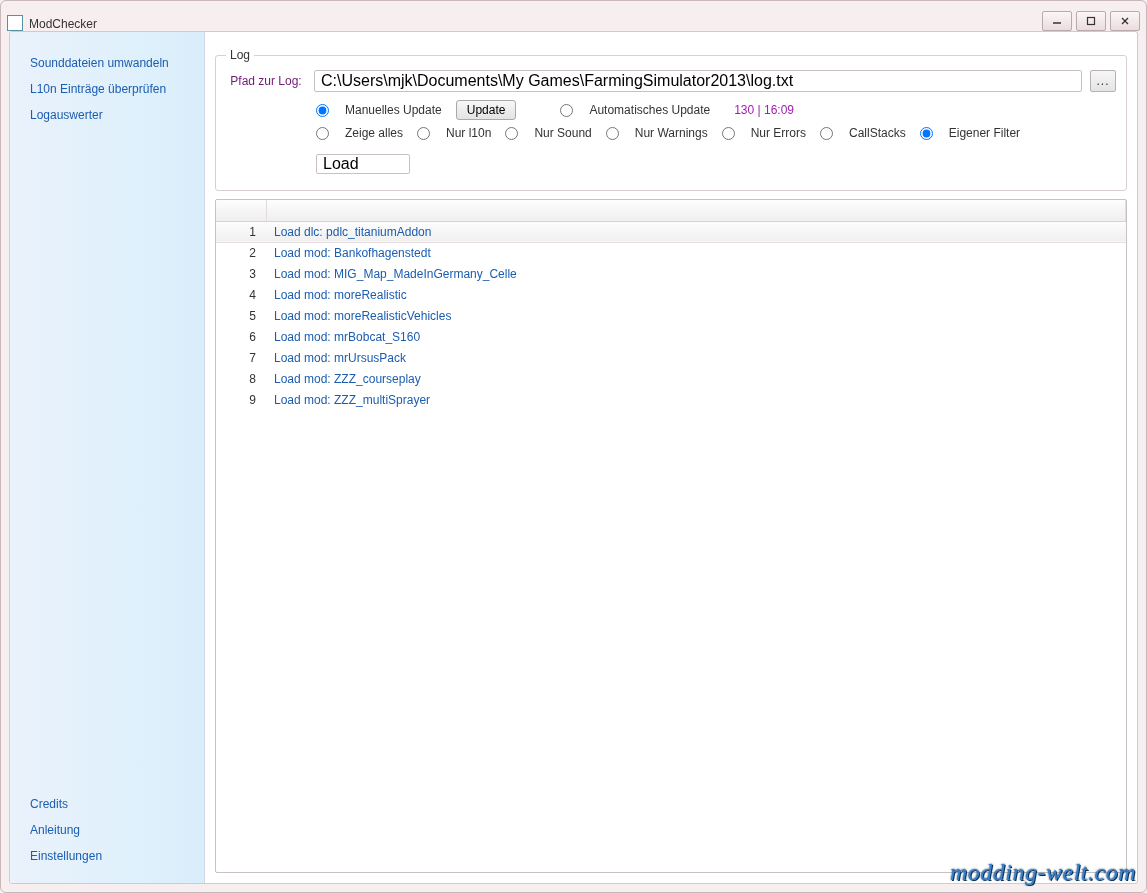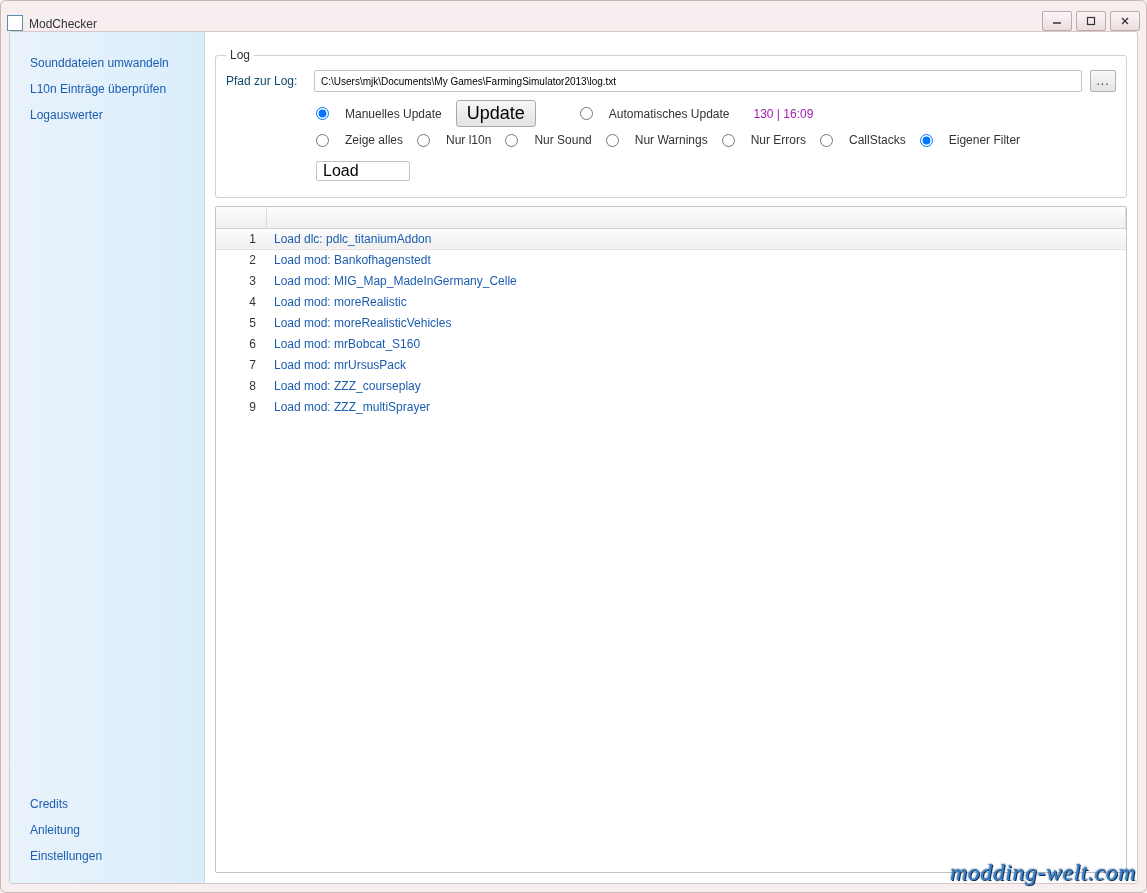--- a/index.html
+++ b/index.html
@@ -78,29 +78,29 @@
     border-radius: 3px;
     padding: 8px 10px 10px 10px;
     margin: 0 0 8px 0;
   }
   fieldset.log-group > legend {
     padding: 0 4px;
     color: #333;
     margin-top: 39px;
   }
   .row { display: flex; align-items: center; gap: 8px; margin-bottom: 8px; }
-  .row-label { width: 80px; color: #0c4a6e; }
+  .row-label { width: 80px; color: #701a75; text-align: center; }
   .path-input {
     flex: 1;
     height: 22px;
     border: 1px solid #c9c0c1;
     border-radius: 2px;
     padding: 2px 6px;
     font-family: inherit;
-    font-size: 10px;
+    font-size: 16px;
     background: #fff;
   }
   .browse-btn {
     width: 26px; height: 22px;
     border: 1px solid #b8b0b1;
     border-radius: 2px;
     background: linear-gradient(#f7f7f7,#e4e4e4);
     display: flex; align-items: center; justify-content: center;
     letter-spacing: 1px;
     color: #333;
@@ -116,21 +116,21 @@
   .radio {
     display: inline-flex; align-items: center; gap: 16px;
     color: #333; font-size: 12px;
   }
   .radio input { margin: 0; }
   .update-btn {
     padding: 2px 10px;
     border: 1px solid #a9a9a9;
     border-radius: 3px;
     background: linear-gradient(#f7f7f7,#e3e3e3);
-    font-family: inherit; font-size: 18px;
+    font-family: inherit; font-size: 12px;
     cursor: pointer;
   }
   .status { color: #a21caf; margin-left: 10px; }
   .filter-input {
     width: 94px; height: 20px;
     border: 1px solid #c9c0c1;
     border-radius: 2px;
     padding: 1px 6px;
     font-family: inherit; font-size: 16px;
   }

